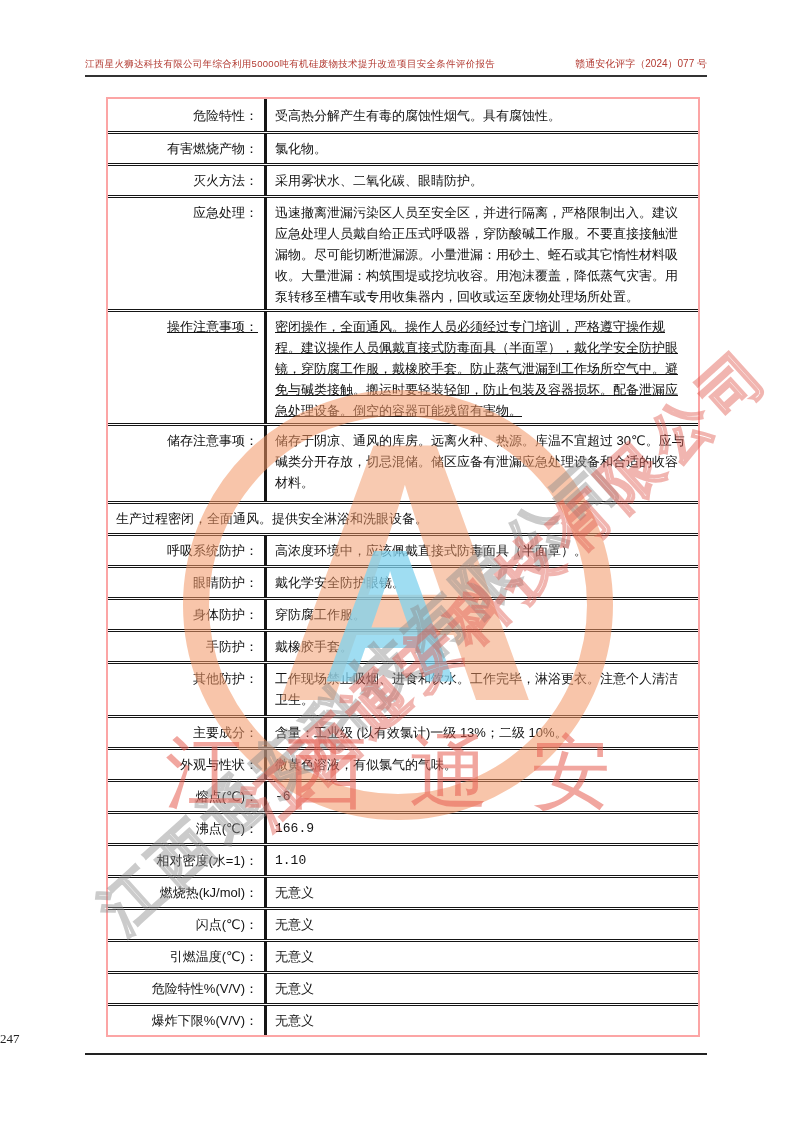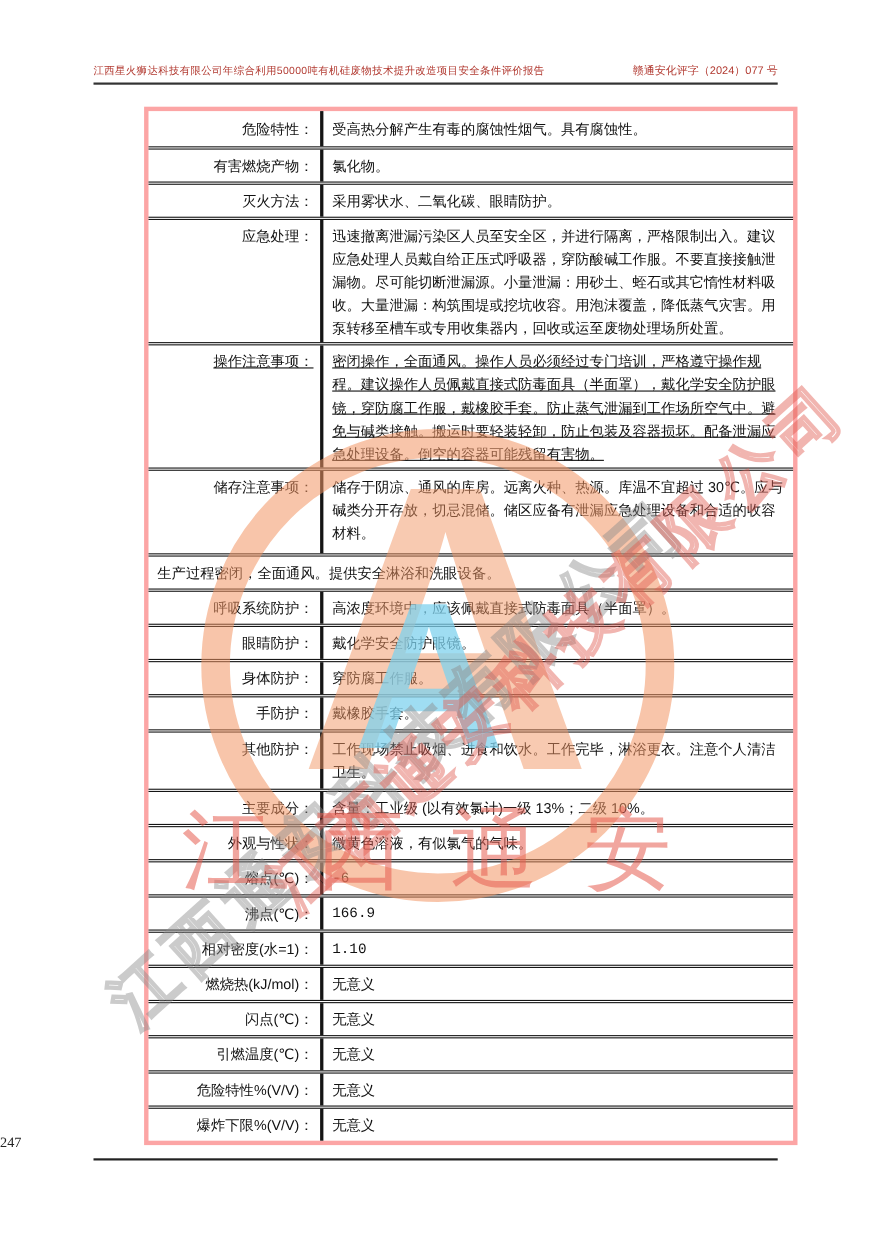--- a/index.html
+++ b/index.html
@@ -14,21 +14,21 @@
     position:absolute; left:85px; right:86px; top:57px;
     display:flex; justify-content:space-between; align-items:flex-end;
     border-bottom:2px solid #333; padding-bottom:4px;
     color:#b23a31; font-weight:normal;
   }
   .header .h-left{font-size:9.5px; letter-spacing:0.3px; max-width:470px;}
   .header .h-right{font-size:10px; white-space:nowrap;}
   
   .msds-table{
     position:absolute; left:106px; top:97px; width:594px;
-    border:4px solid #fca5a5; box-sizing:border-box; background:transparent;margin-left:25px;
+    border:2px solid #fca5a5; box-sizing:border-box; background:transparent;
   }
   .trow{display:flex; box-sizing:border-box; min-height:32px;}
   .trow + .trow{border-top:3px double #151515;}
   .r-110{min-height:110px;} .r-111{min-height:111px;text-decoration:underline;}
   .r-78{min-height:78px;}   .r-54{min-height:54px;}
   .tlabel{
     width:159px; flex:0 0 159px; box-sizing:border-box;
     border-right:3px solid #151515;
     display:flex; align-items:center; justify-content:flex-end;
     text-align:right; padding:2px 6px 2px 2px;

